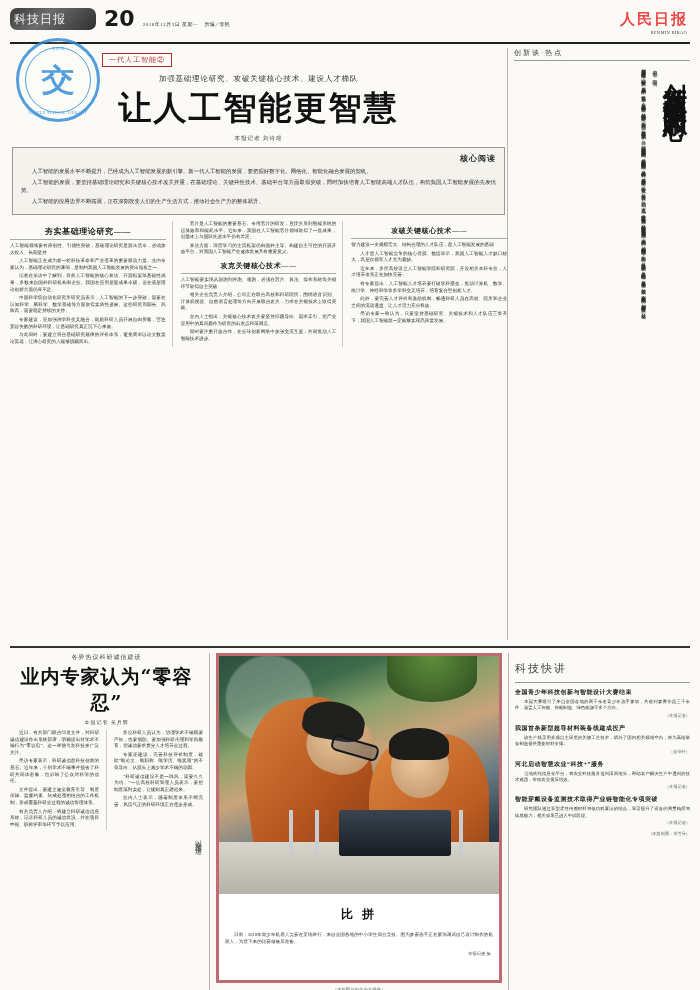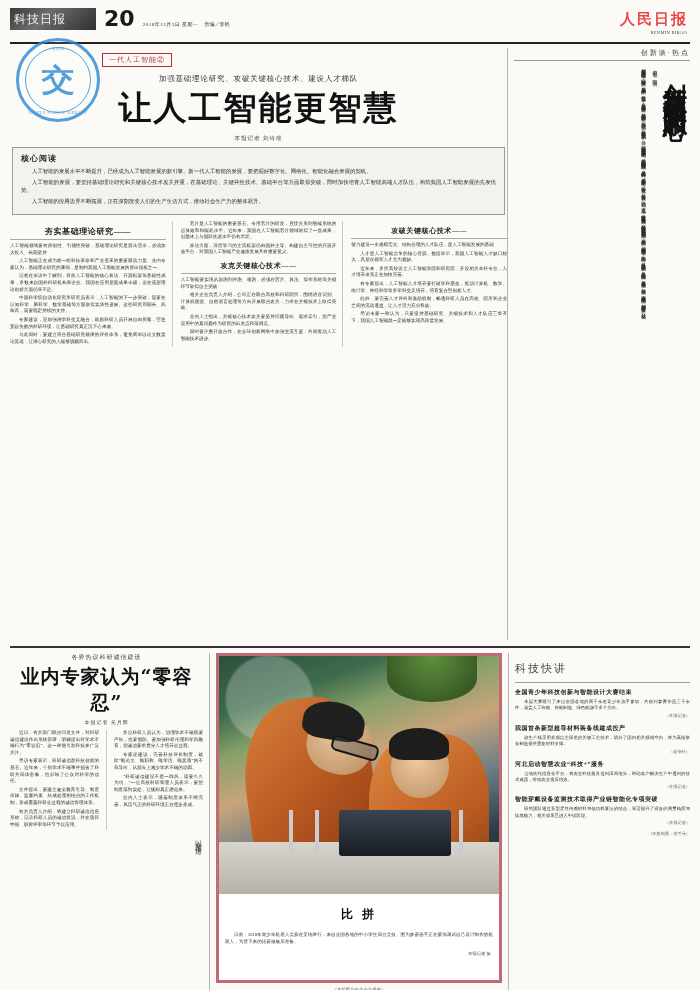--- a/index.html
+++ b/index.html
@@ -30,20 +30,21 @@
     border-bottom: 2px solid #222;
     display: flex;
     align-items: flex-start;
   }
   .masthead-logo {
     width: 86px;
     height: 22px;
     background: linear-gradient(135deg,#3a3a3a 0%, #6d6d6d 40%, #2f2f2f 100%);
     position: relative;
     overflow: hidden;
+    border-radius: 7px;
   }
   .masthead-logo span {
     position: absolute;
     top: 3px; left: 4px;
     color: #f2f2f2;
     font-size: 12px;
     letter-spacing: 1px;
     font-family: "DejaVu Serif", serif;
   }
   .page-number {
@@ -188,21 +189,21 @@
   }
 
   
   .corebox {
     border: 1px solid #9d9a93;
     background: #f4f2ec;
     padding: 5px 8px 6px 8px;
     margin: 0 2px 6px 2px;
   }
   .corebox-title {
-    text-align: left;
+    text-align: right;
     font-size: 8px;
     font-weight: bold;
     color: #2b2b2b;
     letter-spacing: 1px;
     margin-bottom: 3px;
   }
   .corebox p {
     margin: 0 0 3px 0;
     font-size: 5.4px;
     line-height: 8px;
@@ -248,21 +249,20 @@
   p.body.noindent { text-indent: 0; }
 
   
   .rt-label {
     font-size: 7px;
     letter-spacing: 2px;
     color: #444;
     border-bottom: 1px solid #999;
     padding-bottom: 2px;
     margin-bottom: 4px;
-    text-align: right;
   }
   .vertical-wrap {
     display: flex;
     flex-direction: row-reverse;
     justify-content: flex-start;
     height: 470px;
     margin-top: 4px;
   }
   .v-title {
     writing-mode: vertical-rl;

